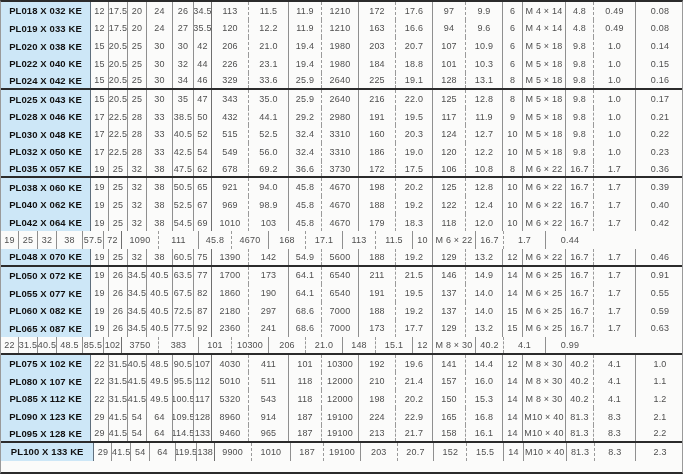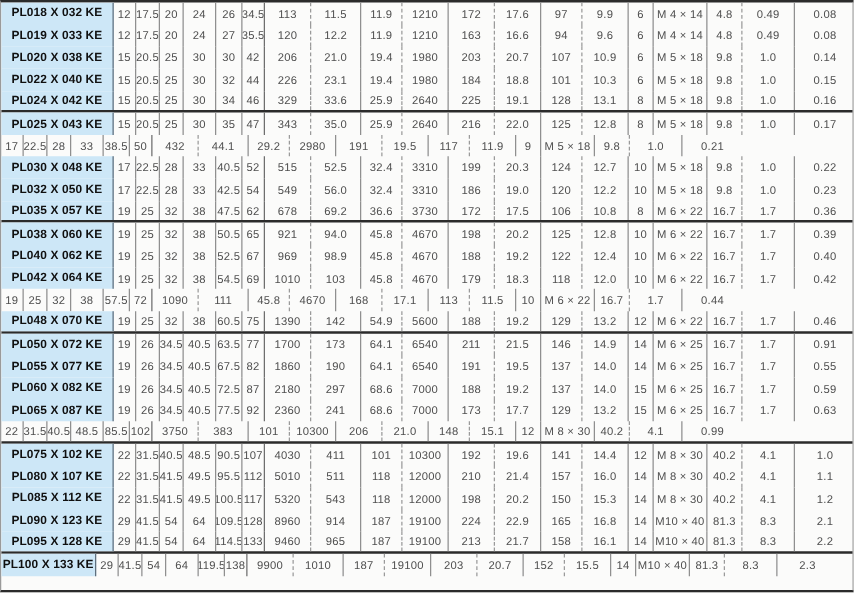--- a/index.html
+++ b/index.html
@@ -193,20 +193,21 @@
       <div class="cell" style="width: 37px;">22.0</div>
       <div class="cell dashed" style="width: 33px;">125</div>
       <div class="cell" style="width: 37px;">12.8</div>
       <div class="cell" style="width: 20px;">8</div>
       <div class="cell" style="width: 43px;">M 5 × 18</div>
       <div class="cell dashed" style="width: 28px;">9.8</div>
       <div class="cell" style="width: 42px;">1.0</div>
       <div class="cell last" style="width: 48px;">0.17</div>
     </div>
     <div class="trow">
+      <div class="cell name" style="width: 90px;">PL028 X 046 KE</div>
       <div class="cell" style="width: 18px;">17</div>
       <div class="cell" style="width: 19px;">22.5</div>
       <div class="cell" style="width: 19px;">28</div>
       <div class="cell" style="width: 26px;">33</div>
       <div class="cell" style="width: 21px;">38.5</div>
       <div class="cell strong-border" style="width: 18px;">50</div>
       <div class="cell dashed" style="width: 37px;">432</div>
       <div class="cell" style="width: 40px;">44.1</div>
       <div class="cell dashed" style="width: 33px;">29.2</div>
       <div class="cell" style="width: 37px;">2980</div>
@@ -225,21 +226,21 @@
       <div class="cell" style="width: 18px;">17</div>
       <div class="cell" style="width: 19px;">22.5</div>
       <div class="cell" style="width: 19px;">28</div>
       <div class="cell" style="width: 26px;">33</div>
       <div class="cell" style="width: 21px;">40.5</div>
       <div class="cell strong-border" style="width: 18px;">52</div>
       <div class="cell dashed" style="width: 37px;">515</div>
       <div class="cell" style="width: 40px;">52.5</div>
       <div class="cell dashed" style="width: 33px;">32.4</div>
       <div class="cell" style="width: 37px;">3310</div>
-      <div class="cell dashed" style="width: 37px;">199</div>
+      <div class="cell dashed" style="width: 37px;">160</div>
       <div class="cell" style="width: 37px;">20.3</div>
       <div class="cell dashed" style="width: 33px;">124</div>
       <div class="cell" style="width: 37px;">12.7</div>
       <div class="cell" style="width: 20px;">10</div>
       <div class="cell" style="width: 43px;">M 5 × 18</div>
       <div class="cell dashed" style="width: 28px;">9.8</div>
       <div class="cell" style="width: 42px;">1.0</div>
       <div class="cell last" style="width: 48px;">0.22</div>
     </div>
     <div class="trow">
@@ -608,21 +609,21 @@
       <div class="cell" style="width: 37px;">21.7</div>
       <div class="cell dashed" style="width: 33px;">158</div>
       <div class="cell" style="width: 37px;">16.1</div>
       <div class="cell" style="width: 20px;">14</div>
       <div class="cell" style="width: 43px;">M10 × 40</div>
       <div class="cell dashed" style="width: 28px;">81.3</div>
       <div class="cell" style="width: 42px;">8.3</div>
       <div class="cell last" style="width: 48px;">2.2</div>
     </div>
     <div class="trow">
-      <div class="cell name" style="width: 76px;">PL100 X 133 KE</div>
+      <div class="cell name" style="width: 94px;">PL100 X 133 KE</div>
       <div class="cell" style="width: 18px;">29</div>
       <div class="cell" style="width: 19px;">41.5</div>
       <div class="cell" style="width: 19px;">54</div>
       <div class="cell" style="width: 26px;">64</div>
       <div class="cell" style="width: 21px;">119.5</div>
       <div class="cell strong-border" style="width: 18px;">138</div>
       <div class="cell dashed" style="width: 37px;">9900</div>
       <div class="cell" style="width: 40px;">1010</div>
       <div class="cell dashed" style="width: 33px;">187</div>
       <div class="cell" style="width: 37px;">19100</div>

